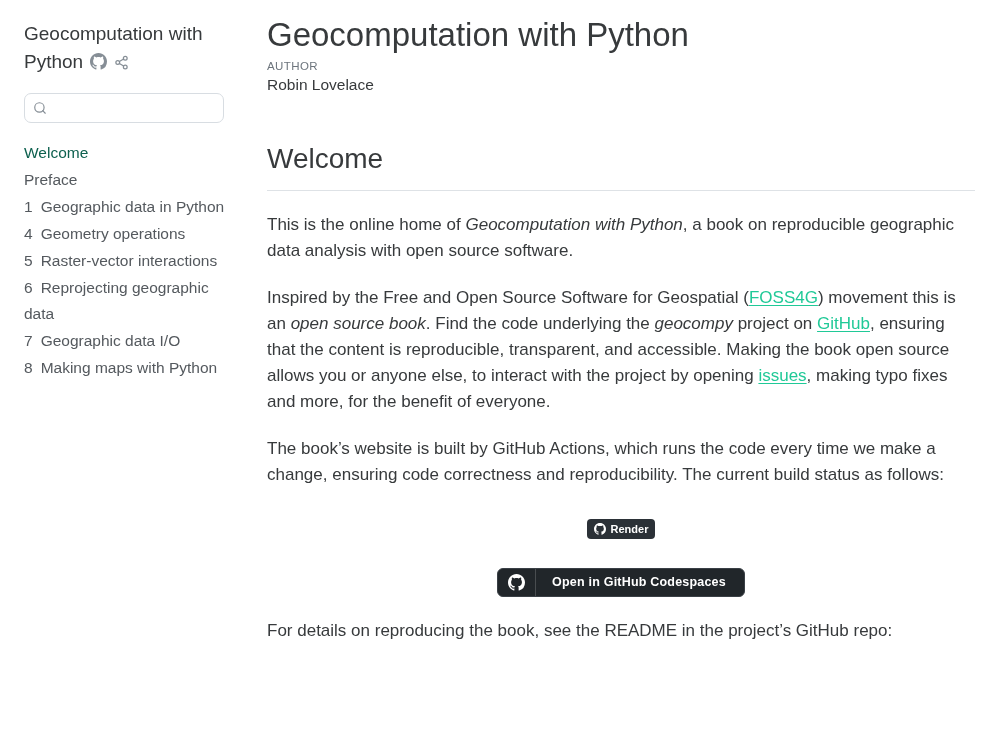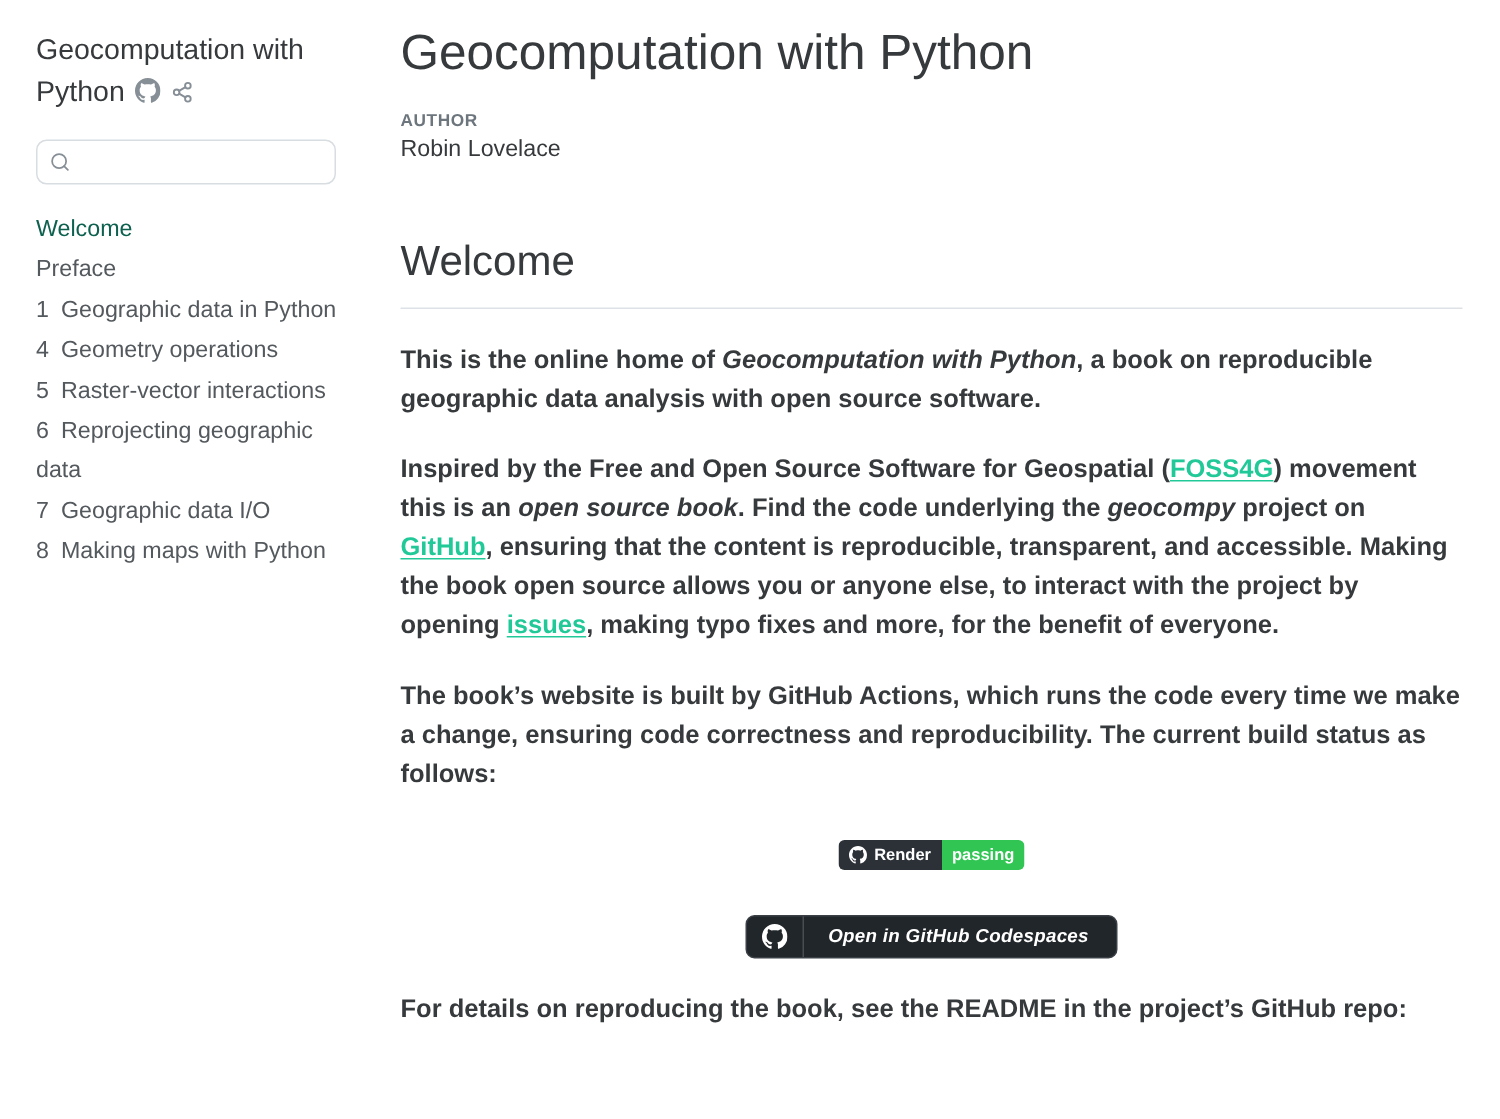--- a/index.html
+++ b/index.html
@@ -40,45 +40,45 @@
   .toc-item{
     display:block;font-size:15.5px;line-height:26px;color:var(--toc);
     text-decoration:none;margin-bottom:1px;
   }
   .toc-item.active{color:var(--active);}
   .chnum{margin-right:8px;}
 
   
   .main{position:absolute;left:267px;top:0;width:708px;}
   .page-title{font-size:33px;font-weight:400;line-height:1.15;margin:16px 0 0;}
-  .author-label{margin-top:21px;font-size:11.5px;color:var(--muted);letter-spacing:.4px;font-weight:bold;}
+  .author-label{margin-top:6px;font-size:11.5px;color:var(--muted);letter-spacing:.4px;}
   .author-line{font-size:15.5px;line-height:24px;margin-top:1px;color:var(--text);}
   .section-title{
     font-size:28px;font-weight:400;margin:46px 0 0;padding-bottom:15px;
     border-bottom:1px solid var(--rule);
   }
-  .para{font-size:17px;line-height:26px;margin:21px 0 0;font-weight:bold;}
+  .para{font-size:17px;line-height:26px;margin:21px 0 0;}
   .para .it{font-style:italic;}
   .para a{color:var(--link);text-decoration:underline;text-decoration-thickness:1px;text-underline-offset:2px;}
 
   
   .badge-row{text-align:center;margin-top:31px;}
   .badge{
     display:inline-flex;height:20px;border-radius:4px;overflow:hidden;
-    font-size:11px;font-weight:700;color:#fff;text-decoration:none;line-height:20px;
+    font-size:11px;font-weight:700;color:#fff;text-decoration:none;line-height:20px;flex-direction:column;
   }
   .badge-left{background:var(--badge-left);display:inline-flex;align-items:center;gap:5px;padding:0 7px;}
   .badge-right{background:var(--badge-right);display:inline-flex;align-items:center;padding:0 7px;text-align:center;}
 
   
   .btn-row{text-align:center;margin-top:29px;}
   .codespaces-btn{
     display:inline-flex;align-items:center;background:var(--btn-bg);color:#fff;
     border:1px solid #3a4046;border-radius:6px;height:29px;box-sizing:border-box;
-    font-size:12.5px;font-weight:700;text-decoration:none;padding:0;font-style:italic;
+    font-size:12.5px;font-weight:700;text-decoration:none;padding:0;
   }
   .cs-left{display:inline-flex;align-items:center;padding:0 10px;height:100%;}
   .cs-divider{width:1px;align-self:stretch;background:rgba(255,255,255,.18);}
   .cs-label{padding:0 18px 0 16px;letter-spacing:.2px;}
 </style>
 </head>
 <body>
 
 <aside class="sidebar">
   <div class="sidebar-title-wrap">

